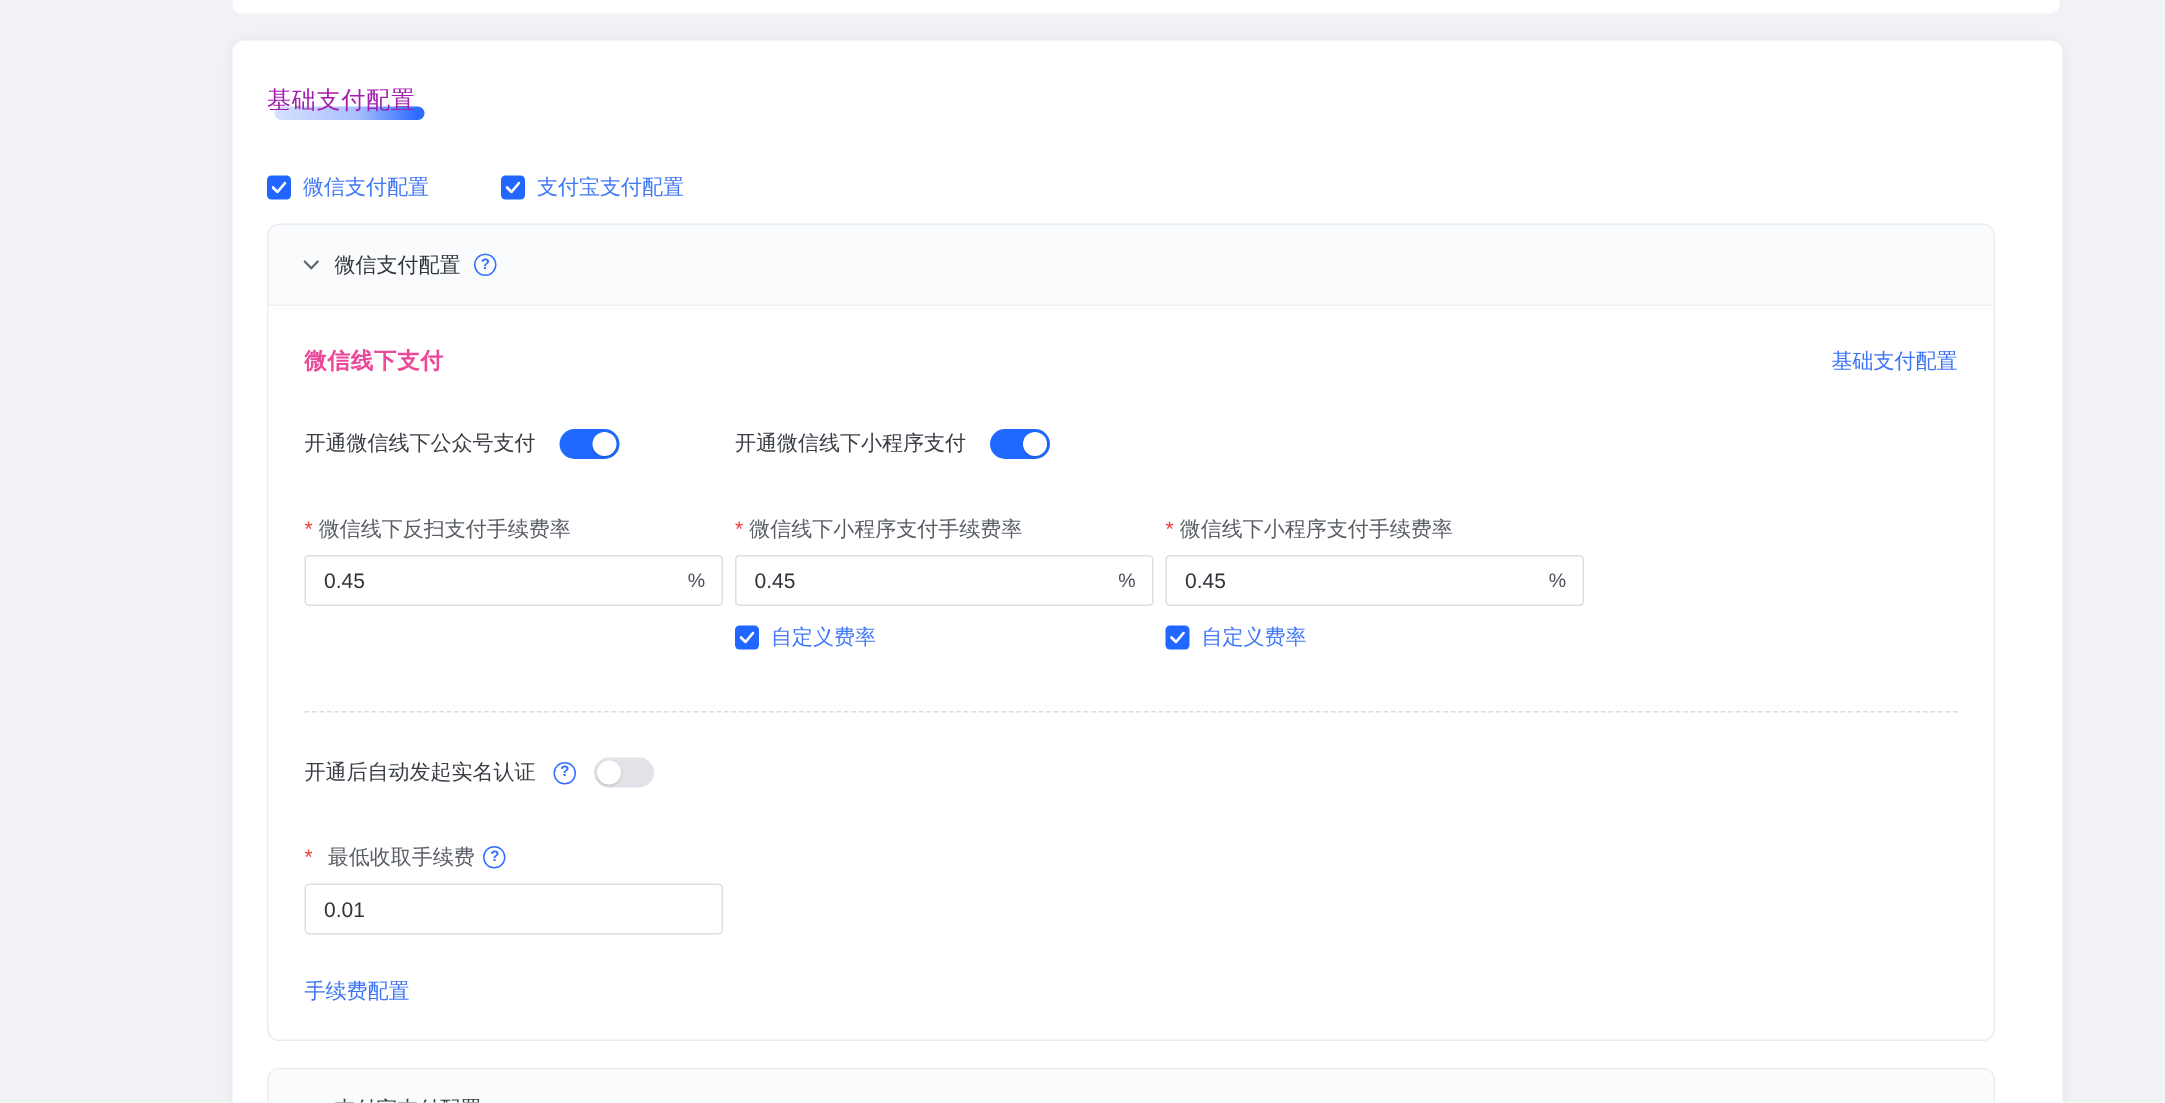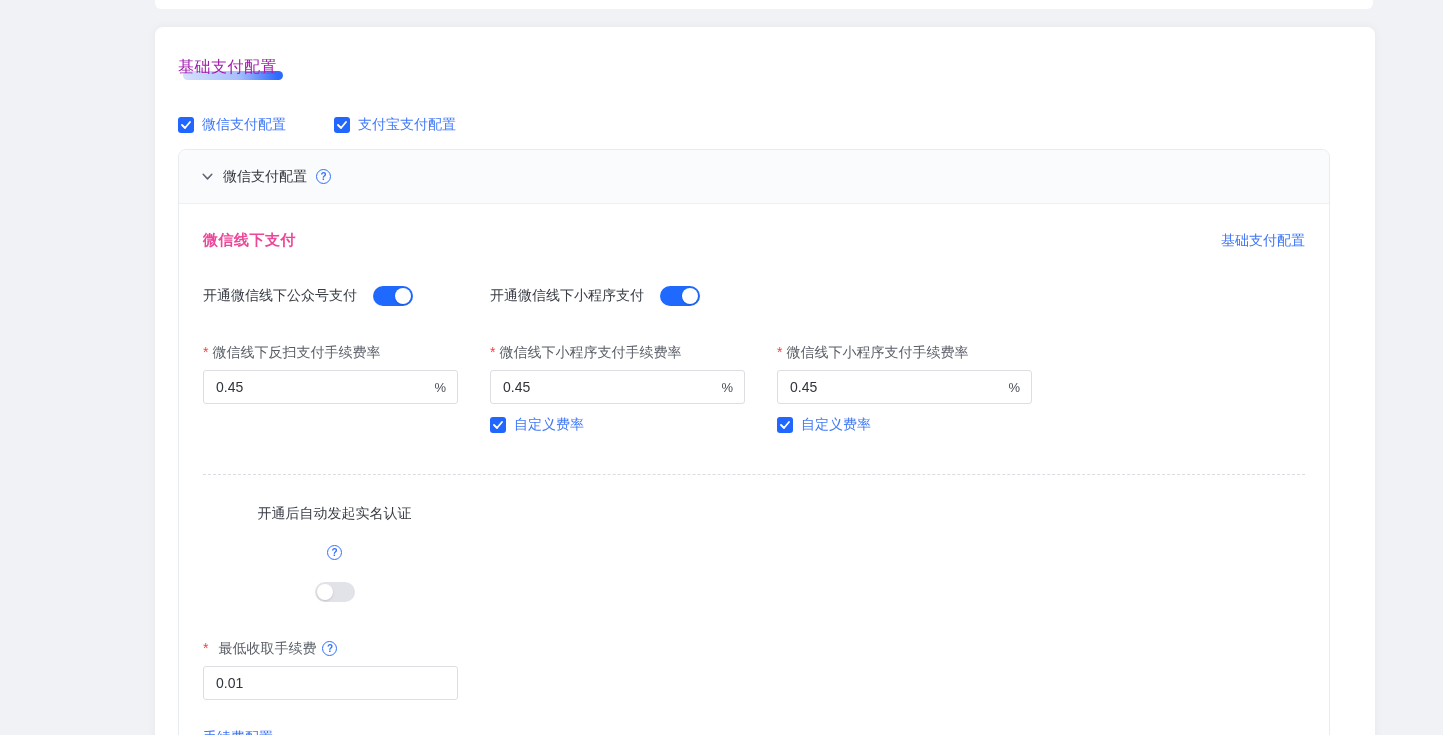--- a/index.html
+++ b/index.html
@@ -67,21 +67,21 @@
     background:#fff; box-shadow:0 1px 2px rgba(0,0,0,0.15);
   }
   .toggle.on .knob { right:2px; }
   .toggle.off .knob { left:2px; }
 
   .toggles-row { margin-bottom:37px; }
   .rate-label-row { margin-bottom:8px; }
   .field-label { font-size:14px; color:#595e66; line-height:19px; white-space:nowrap; }
   .req { color:#f53f3f; margin-right:4px; font-size:14px; }
 
-  .input-wrap { position:relative; width:255px; }
+  .input-wrap { position:relative; width:279px; }
   .text-input {
     width:100%; height:34px; border:1px solid #dcdee3; border-radius:3px;
     padding:0 30px 0 12px; font-size:14px; color:#2f343b; background:#fff; outline:none;
     font-family:"Liberation Sans","DejaVu Sans",sans-serif;
   }
   .text-input.no-suffix { padding-right:12px; }
   .input-suffix {
     position:absolute; right:12px; top:50%; transform:translateY(-50%);
     color:#4a4f57; font-size:13px; pointer-events:none;
   }
@@ -203,21 +203,21 @@
                 </svg>
             </span>
             <span class="cb-label">自定义费率</span>
           </div>
         </div>
       </div>
 
       <hr class="dashed-divider">
 
       <div class="form-grid toggles-row2">
-        <div class="cell-inline" style="gap:22px;flex-direction:column;">
+        <div class="cell-inline" style="gap:12px;">
           <span class="toggle-label">开通后自动发起实名认证</span>
           <span class="help-icon">?</span>
           <span class="toggle off">
               <span class="knob"></span>
             </span>
         </div>
       </div>
 
       <div class="minfee-label-row">
         <span class="field-label label-with-help">

